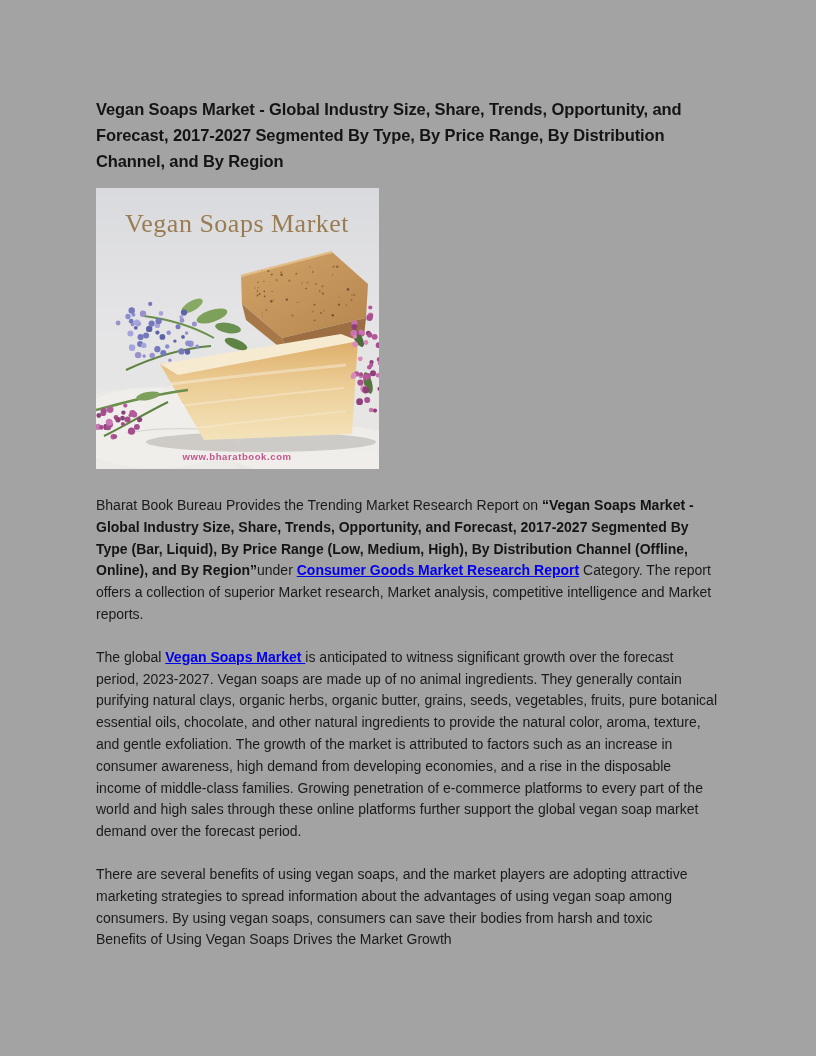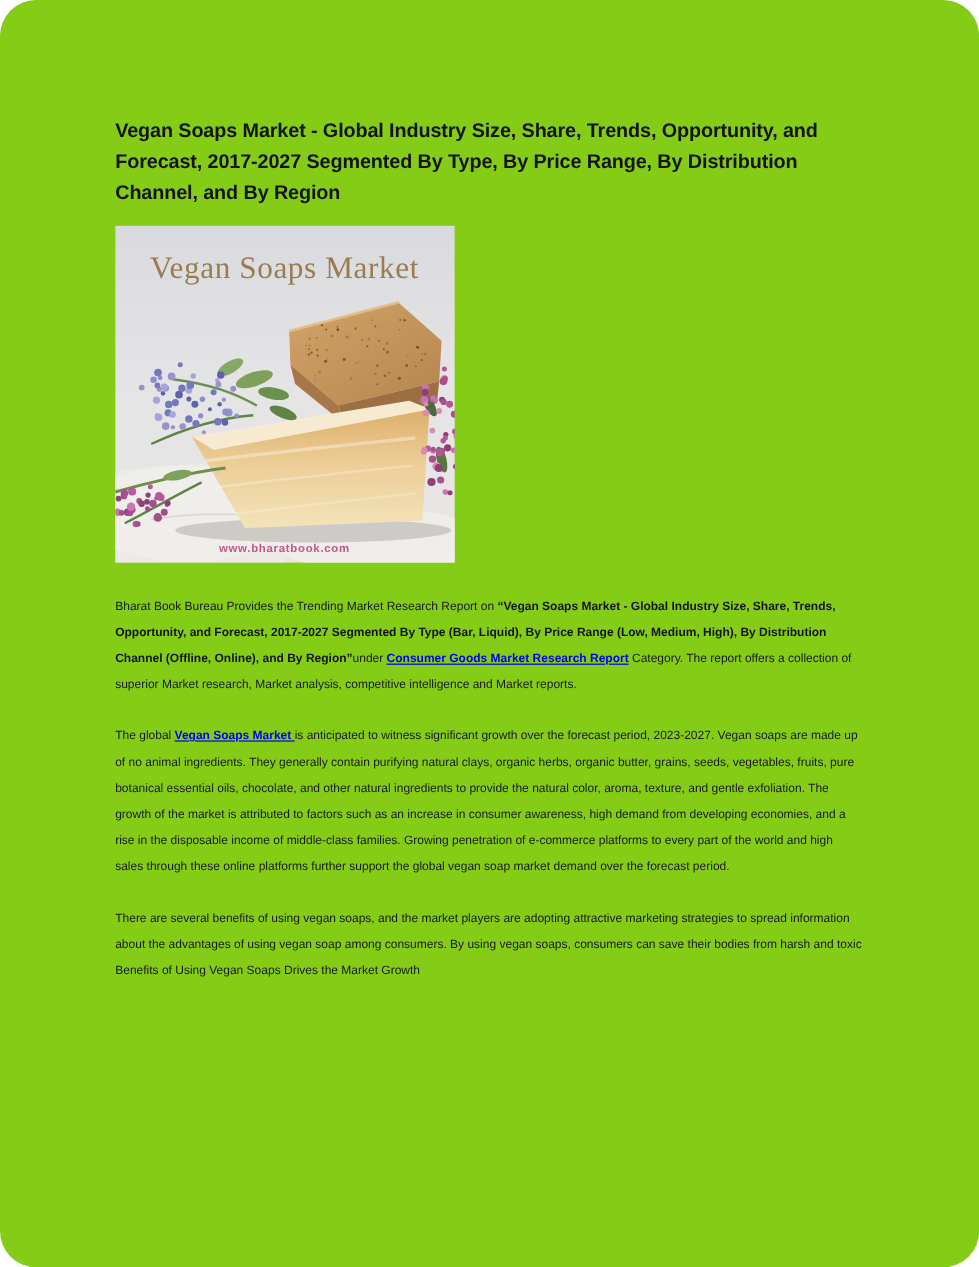--- a/index.html
+++ b/index.html
@@ -1,27 +1,27 @@
 <!DOCTYPE html>
 <html><head>
 <meta charset="utf-8">
 <style>
   html,body{margin:0;padding:0;background:#ffffff;}
   .page{
-    width:816px;height:1056px;background:#84cc16;position:relative;overflow:hidden;
-    font-family:"Liberation Sans",sans-serif;color:#1a1a1a;border-radius:30px;
+    width:816px;height:1056px;background:#a3a3a3;position:relative;overflow:hidden;
+    font-family:"Liberation Sans",sans-serif;color:#1a1a1a;
   }
   .doc{padding:96px 96px 0 96px;}
   .title{
     font-size:16.5px;font-weight:700;line-height:26px;margin:0 0 14px 0;
     white-space:pre-line;width:665px;color:#141414;letter-spacing:-0.1px;
   }
   .hero{width:283px;height:281px;margin:0 0 26px 0;}
   .hero svg{display:block;}
-  .bodytext{font-size:10px;line-height:21.8px;margin:0 0 21px 0;width:624px;color:#1a1a1a;}
+  .bodytext{font-size:14px;line-height:21.8px;margin:0 0 21px 0;width:624px;color:#1a1a1a;}
   .bodytext strong{font-weight:700;color:#141414;}
   a.doclink{color:#0000EE;font-weight:700;text-decoration:underline;cursor:pointer;}
   .p3 div{display:block;}
   .hero-caption-text{
     font-family:"Liberation Serif",serif;font-size:26px;fill:#9a7c52;letter-spacing:0.5px;
   }
   .hero-watermark-text{
     font-family:"Liberation Sans",sans-serif;font-size:9.5px;font-weight:700;fill:#c4568e;letter-spacing:0.6px;
   }
 </style>

